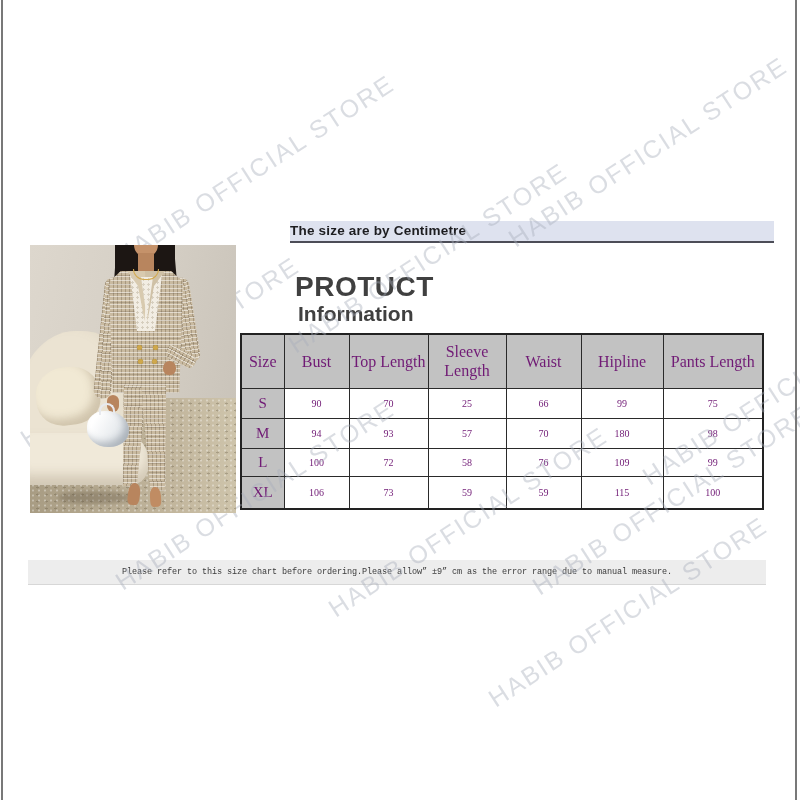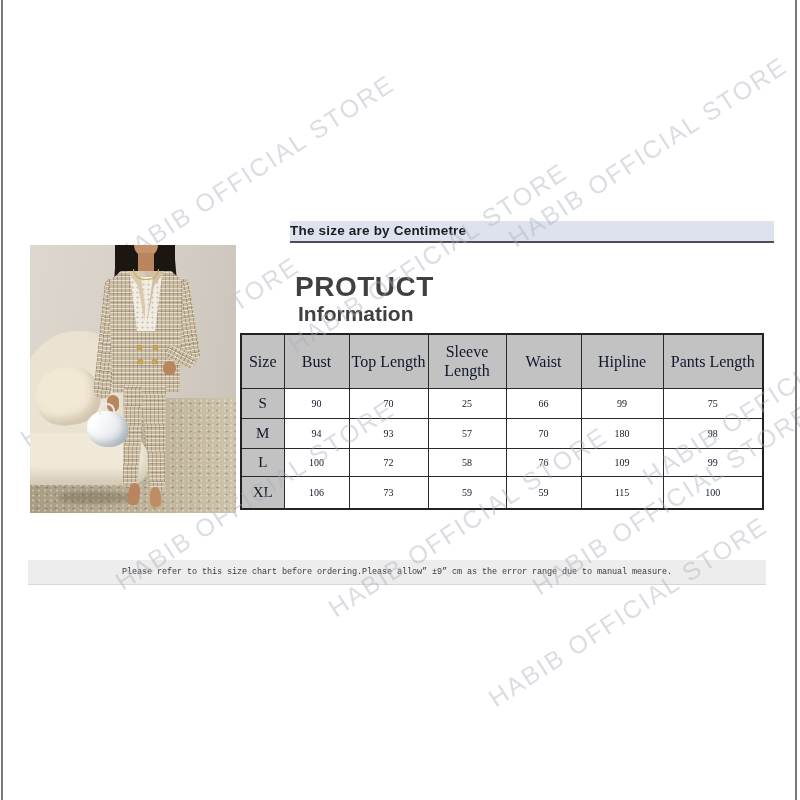--- a/index.html
+++ b/index.html
@@ -31,21 +31,21 @@
           padding:2px 7px 3px 0;text-align:left;color:var(--ink);}
   .banner .line{font-size:13.5px;line-height:15px;font-weight:600;letter-spacing:.2px;}
 
   
   .heading{position:absolute;left:295px;top:272px;z-index:1;color:#404040;}
   .heading .h1{font-size:28px;font-weight:bold;letter-spacing:.5px;line-height:30px;}
   .heading .h2{font-size:21px;font-weight:bold;margin-left:3px;line-height:24px;}
 
   
   table.size{position:absolute;left:240px;top:333px;z-index:1;border-collapse:collapse;
-             font-family:"Liberation Serif",serif;color:#0f172a;table-layout:fixed;}
+             font-family:"Liberation Serif",serif;color:#701a75;table-layout:fixed;}
   table.size th,table.size td{border:1px solid #2a2a2a;text-align:center;vertical-align:middle;padding:0 2px;}
   table.size{border:2px solid #222;}
   table.size tr.head th{background:var(--table-header-bg);font-weight:normal;font-size:16px;line-height:19px;height:54px;}
   table.size td.size-cell{background:var(--table-header-bg);font-weight:normal;font-size:15px;}
   table.size td.val{background:#fff;font-weight:normal;font-size:10px;}
 
   
   .note{position:absolute;left:28px;top:560px;width:738px;height:25px;z-index:1;
         background:var(--note-bg);border-bottom:1px solid #d7d7d7;
         display:flex;align-items:center;justify-content:center;

